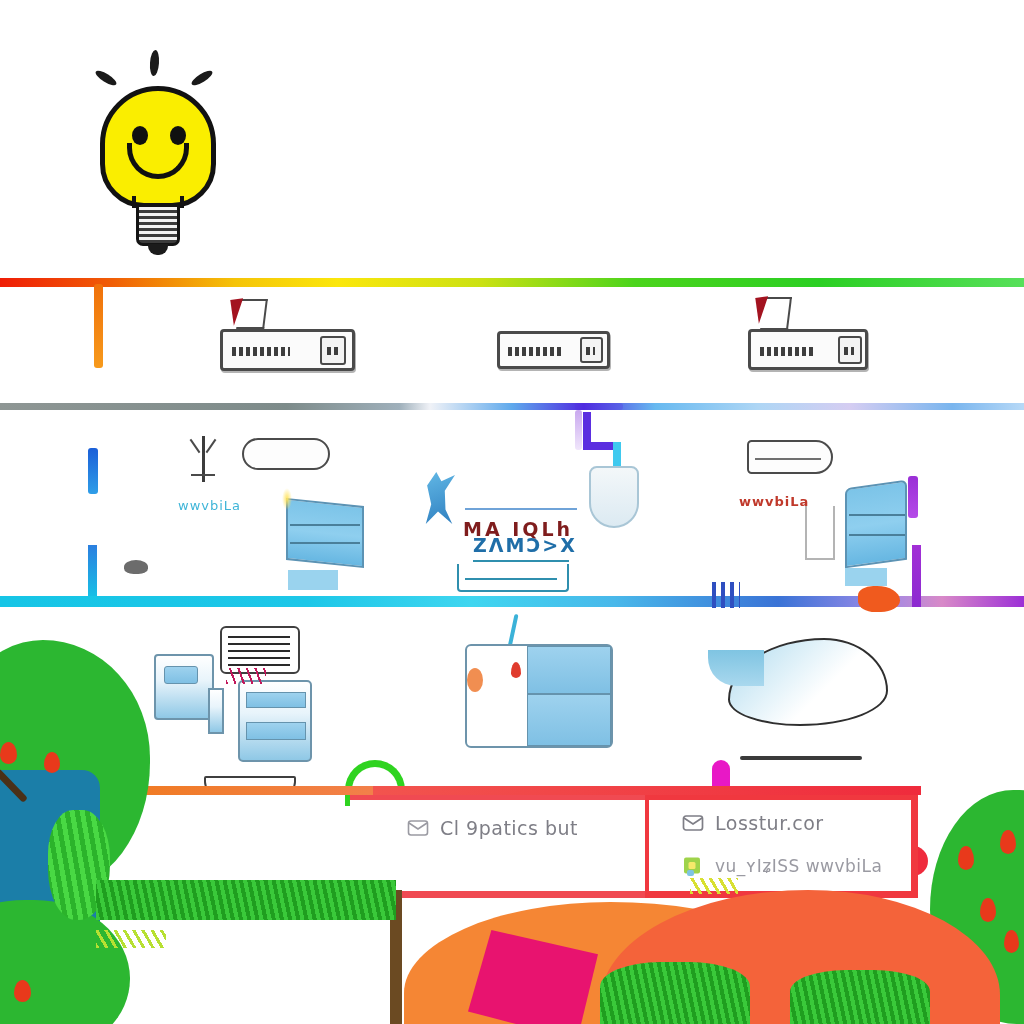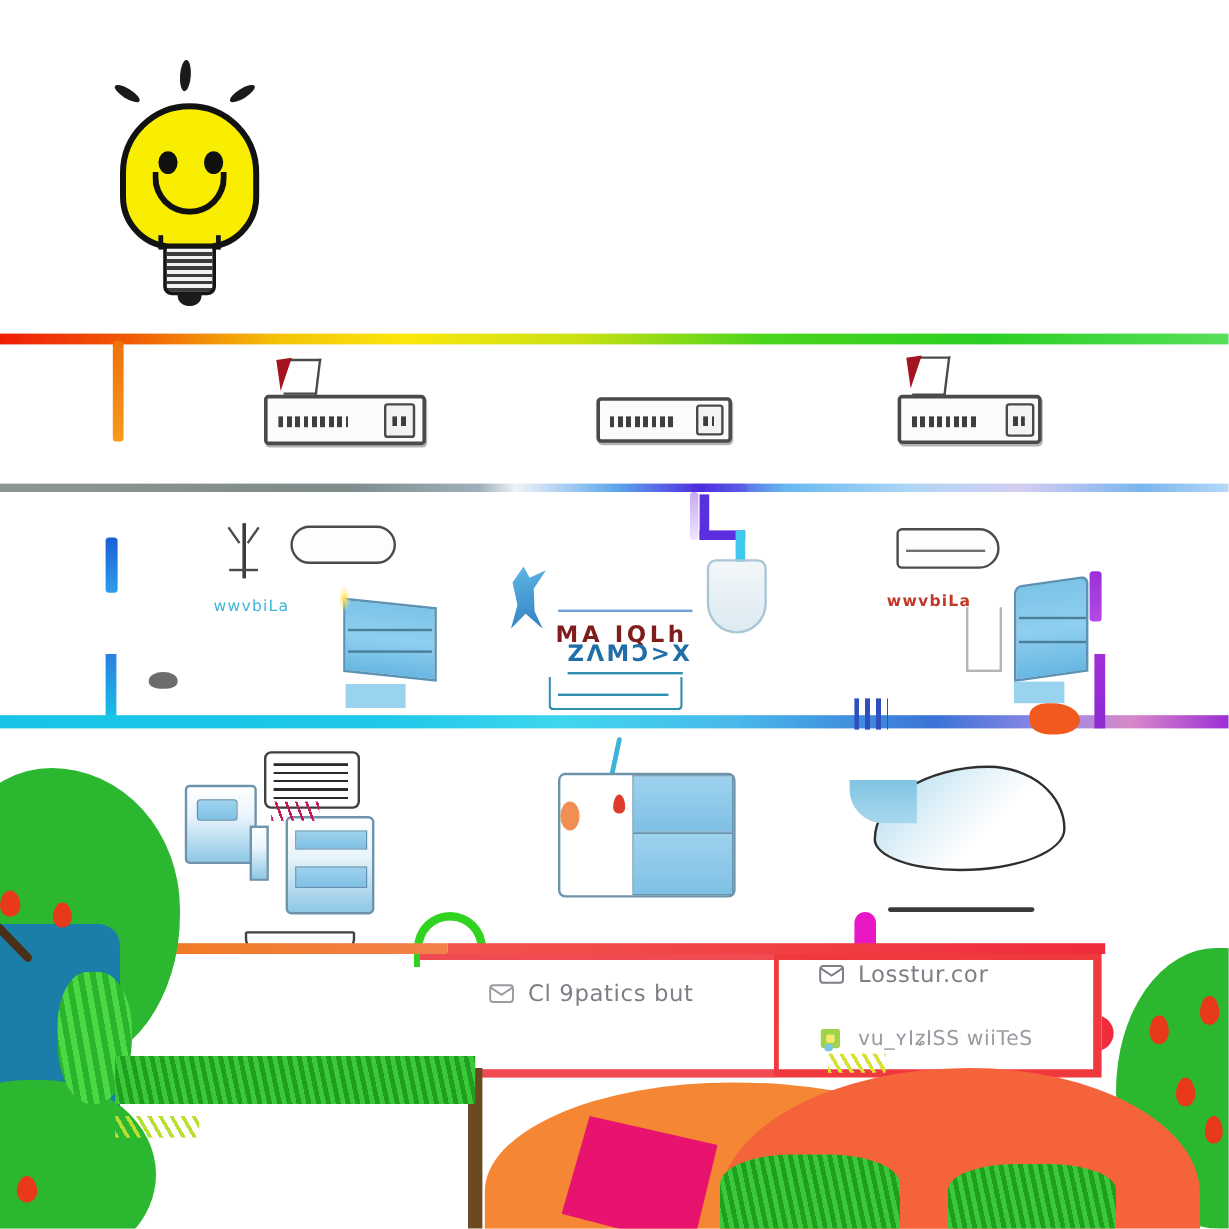--- a/index.html
+++ b/index.html
@@ -367,38 +367,38 @@
           <svg width="24" height="24" viewBox="0 0 24 24" fill="none" stroke="#9a9aa2" stroke-width="1.6">
             <rect x="2.5" y="5" width="19" height="14" rx="2.5"></rect>
               <path d="M3 7l9 6 9-6"></path>
           </svg>
         </span>
         <span class="b-text">Cl 9patics but</span>
       </div>
     </div>
 
     <div class="b-card c3">
-      <div class="b-line" style="left:32px;top:0;">
+      <div class="b-line" style="left:32px;top:11px;">
         <span class="ic">
           <svg width="24" height="24" viewBox="0 0 24 24" fill="none" stroke="#7e7e86" stroke-width="1.7">
             <rect x="2.5" y="5" width="19" height="14" rx="2.5"></rect>
               <path d="M3 7l9 6 9-6"></path>
           </svg>
         </span>
         <span class="b-text">Losstur.cor</span>
       </div>
       <div class="b-line" style="left:32px;top:54px;">
         <span class="ic">
           <svg width="24" height="24" viewBox="0 0 24 24">
             <rect x="3" y="3.5" width="16" height="16" rx="2" fill="#9fd34a"></rect>
             <rect x="7.5" y="8" width="7" height="7" rx="1.5" fill="#f6e96b"></rect>
             <rect x="6" y="16" width="7" height="6" rx="2" fill="#7fc4e2"></rect>
           </svg>
         </span>
-        <span class="b-text sub">vu_ʏIʑISS wiiTeS</span>
+        <span class="b-text sub">vu_ʏIʑISS wwvbiLa</span>
       </div>
     </div>
   </div>
 
   <div style="position:absolute;left:88px;top:786px;width:285px;height:9px;background:linear-gradient(90deg,#f07a1c,#f2804a);"></div>
   <div style="position:absolute;left:373px;top:786px;width:548px;height:9px;background:linear-gradient(90deg,#f2544e,#ef2b3c);"></div>
   <div style="position:absolute;left:88px;top:786px;width:9px;height:112px;background:linear-gradient(180deg,#f07a1c,#f5a045);"></div>
 
   <div class="folly" style="left:-60px;top:640px;width:210px;height:250px;background:#2cb731;border-radius:50% 52% 46% 54%/55% 48% 52% 45%;"></div>
   <div class="folly" style="left:-40px;top:770px;width:140px;height:180px;background:#1b7ea8;border-radius:18px;"></div>

